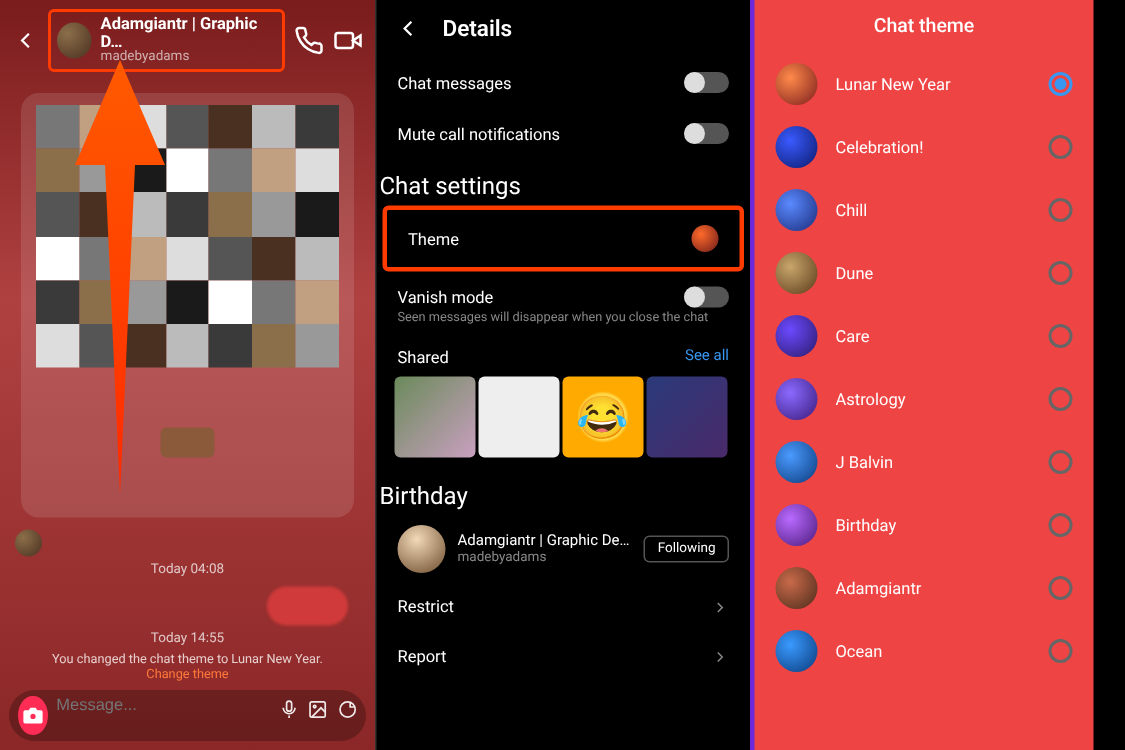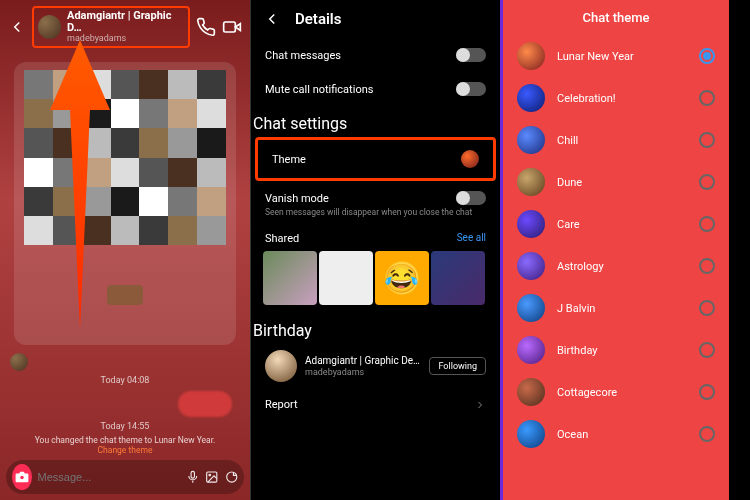--- a/index.html
+++ b/index.html
@@ -24,21 +24,21 @@
   .mosaic div { background:#555; }
   .bubble-sm { width:36px; height:20px; background:#8a5a3a; border-radius:4px; margin:40px auto 0; }
 
   .arrow { position:absolute; left:50px; top:40px; width:60px; height:290px; z-index:3; pointer-events:none; }
 
   .ts-row { text-align:center; font-size:9px; color:#e0c7c7; margin-top:4px; }
   .msg-out { width:54px; height:26px; background:#d03a3a; border-radius:14px; margin:6px 18px 4px auto; filter:blur(1.2px); }
   .theme-note { font-size:8.5px; color:#e8cfcf; text-align:center; padding:4px 20px; }
   .theme-note .chg { color:#ff7a3a; }
 
-  .composer { position:absolute; bottom:6px; left:6px; right:6px; display:flex; align-items:center; gap:6px; background:rgba(0,0,0,0.25); border-radius:20px; padding:4px 6px; }
+  .composer { position:absolute; bottom:6px; left:6px; right:6px; display:flex; align-items:flex-start; gap:6px; background:rgba(0,0,0,0.25); border-radius:20px; padding:4px 6px; }
   .cam { width:26px; height:26px; background:#ff2d55; border-radius:50%; display:flex; align-items:center; justify-content:center; }
   .composer input { flex:1; background:transparent; border:0; color:#fff; font-size:11px; outline:none; }
   .comp-ic { width:18px; height:18px; opacity:.9; }
 
   
   .p2-hdr { display:flex; align-items:center; gap:14px; padding:10px 12px; }
   .p2-hdr h1 { font-size:15px; font-weight:600; }
   .row { display:flex; align-items:center; justify-content:space-between; padding:10px 14px; font-size:11px; }
   .section-lbl { font-size:16px; padding:8px 2px 4px; color:#fff; }
   .toggle { width:30px; height:14px; background:#555; border-radius:8px; position:relative; }
@@ -227,20 +227,26 @@
   <div class="member-row">
     <div class="member-av"></div>
     <div class="member-txt">
       <div>Adamgiantr | Graphic De…</div>
       <div class="s">madebyadams</div>
     </div>
     <div class="follow-btn">Following</div>
   </div>
 
   <div class="row">
+      <span>Restrict</span>
+      <svg width="12" height="12" viewBox="0 0 24 24" fill="none" stroke="#888" stroke-width="2">
+        <path d="M9 18l6-6-6-6"></path>
+      </svg>
+    </div>
+  <div class="row">
       <span>Report</span>
       <svg width="12" height="12" viewBox="0 0 24 24" fill="none" stroke="#888" stroke-width="2">
         <path d="M9 18l6-6-6-6"></path>
       </svg>
     </div>
 </div>
 
 <div class="panel p3">
   <div class="p3-hdr">Chat theme</div>
   <div id="themes-list">
@@ -279,21 +285,21 @@
   <span>J Balvin</span>
   <div class="radio "></div>
       </div>
       <div class="t-row">
         <div class="t-ic" style="background:radial-gradient(circle at 35% 35%,#b96aff,#4a1a7a)"></div>
   <span>Birthday</span>
   <div class="radio "></div>
       </div>
       <div class="t-row">
         <div class="t-ic" style="background:radial-gradient(circle at 35% 35%,#c96a4a,#4a2a1a)"></div>
-  <span>Cottagecore</span>
+  <span>Adamgiantr</span>
   <div class="radio "></div>
       </div>
       <div class="t-row">
         <div class="t-ic" style="background:radial-gradient(circle at 35% 35%,#3a9aff,#0a3a7a)"></div>
   <span>Ocean</span>
   <div class="radio "></div>
       </div>
     </div>
 </div>
 

